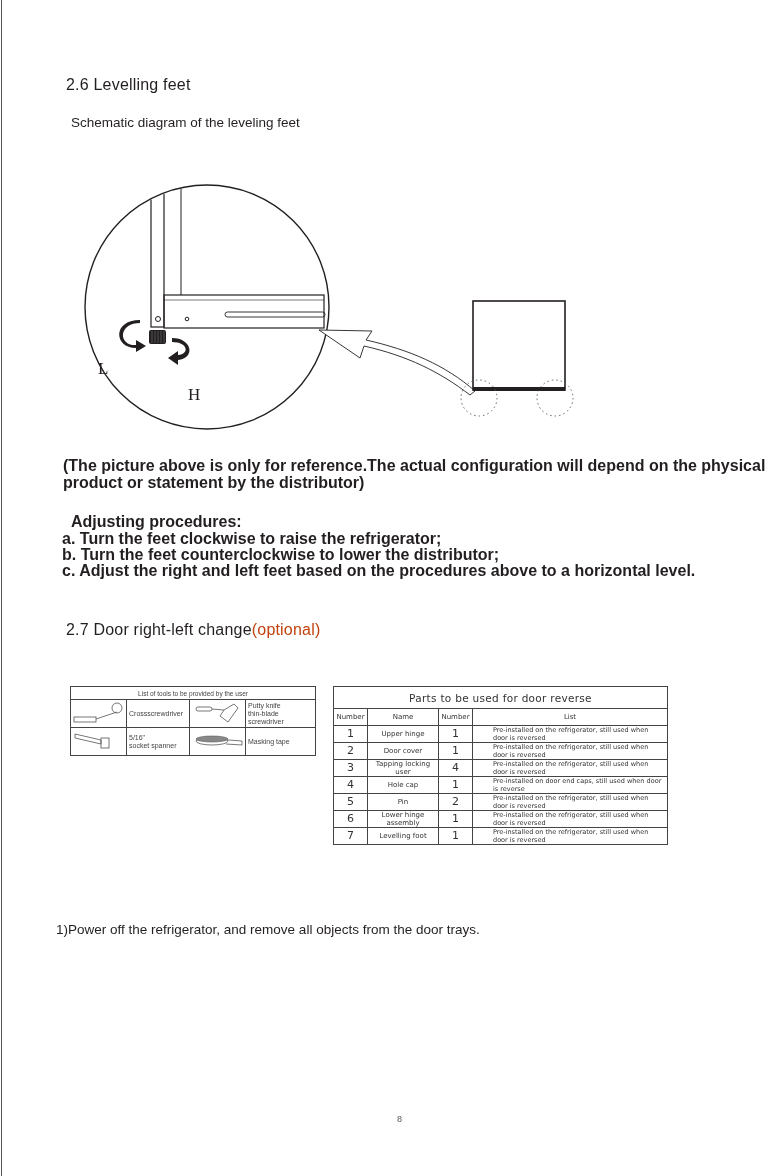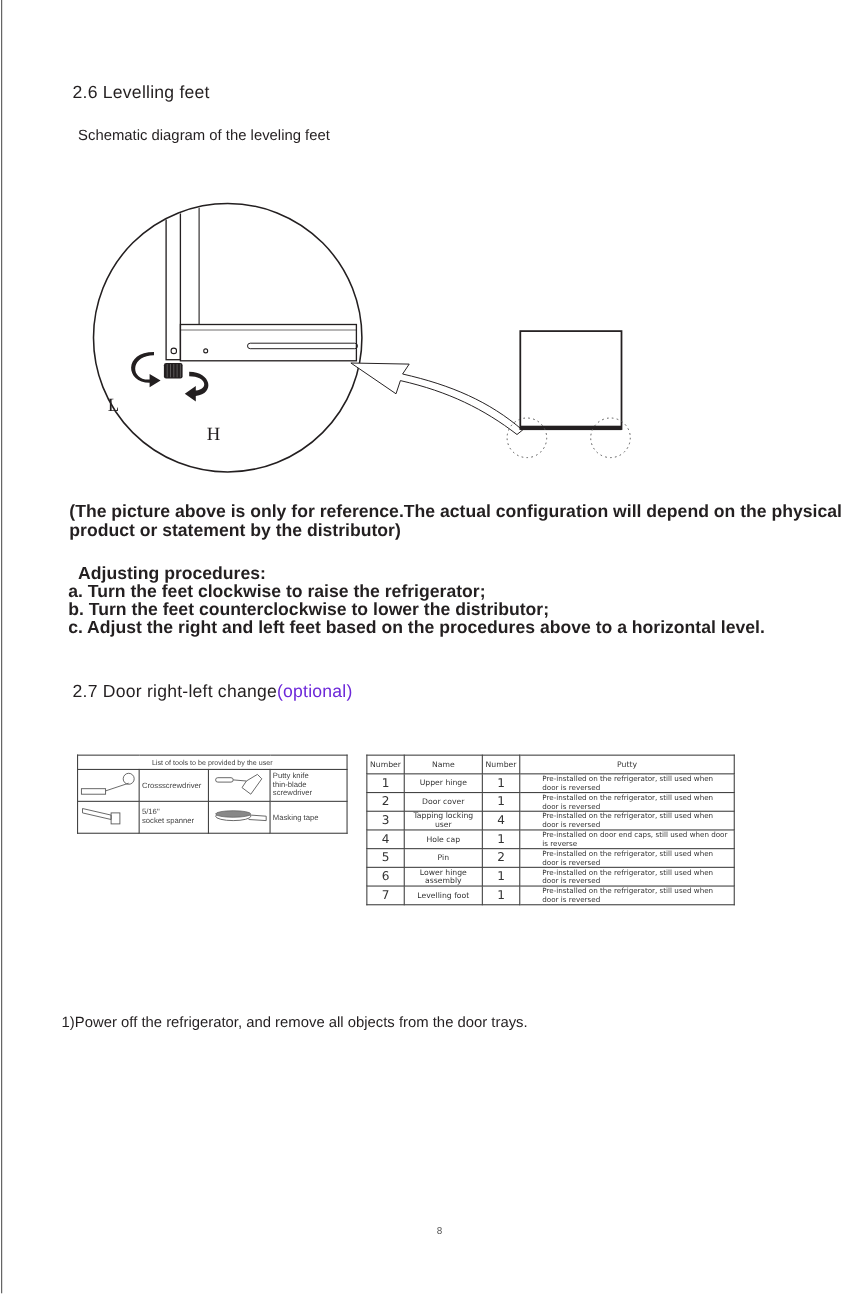--- a/index.html
+++ b/index.html
@@ -2,21 +2,21 @@
 <html><head>
 <meta charset="utf-8">
 <style>
   html, body { margin: 0; padding: 0; background: #fff; }
   body { width: 783px; height: 1176px; position: relative; overflow: hidden; font-family: "Liberation Sans", sans-serif; color: #231f20; }
   .left-rule { position: absolute; left: 1px; top: 0; width: 1px; height: 1176px; background: #555; }
   .abs { position: absolute; white-space: nowrap; }
   .h2 { font-size: 16px; letter-spacing: 0.2px; }
   .sub { font-size: 13.5px; }
   .para { font-size: 16px; line-height: 17px; font-weight: bold; }
-  .red { color: #6d28d9; }
+  .red { color: #c2410c; }
   .diagram { position: absolute; left: 60px; top: 180px; }
   
   table.tools { position: absolute; left: 70px; top: 686px; width: 246px; border-collapse: collapse; font-size: 7px; color: #444; }
   table.tools td { border: 1px solid #444; padding: 0 2px; height: 26px; vertical-align: middle; }
   table.tools td.hdr { height: 12px; text-align: center; font-size: 6.5px; }
   table.tools td.ic { width: 55px; padding: 0; }
   
   table.parts { position: absolute; left: 333px; top: 686px; width: 335px; border-collapse: collapse; font-size: 7px; color: #333; font-family: "DejaVu Sans", sans-serif; }
   table.parts td { border: 1px solid #444; padding: 0 2px; text-align: center; vertical-align: middle; }
   table.parts td.title { font-size: 10.5px; height: 21px; letter-spacing: 0.3px; }
@@ -129,25 +129,28 @@
             <path d="M38 12 L52 13 L52 17 L36 16" fill="none" stroke="#555" stroke-width="0.8"></path>
           </svg>
     </td>
     <td>Masking tape</td>
   </tr>
 </tbody>
   </table>
 
 <table class="parts">
   <tbody>
+      <tr>
+        <td class="title" colspan="4">Parts to be used for door reverse</td>
+      </tr>
   <tr class="head">
     <td style="width:29px;">Number</td>
     <td style="width:66px;">Name</td>
     <td style="width:29px;">Number</td>
-    <td>Putty</td>
+    <td>List</td>
   </tr>
   </tbody>
     <tbody id="parts-body">
       <tr class="row">
         <td class="num">1</td>
         <td>Upper hinge</td>
         <td class="num">1</td>
         <td class="note">Pre-installed on the refrigerator, still used when door is reversed</td>
       </tr>
       <tr class="row">

